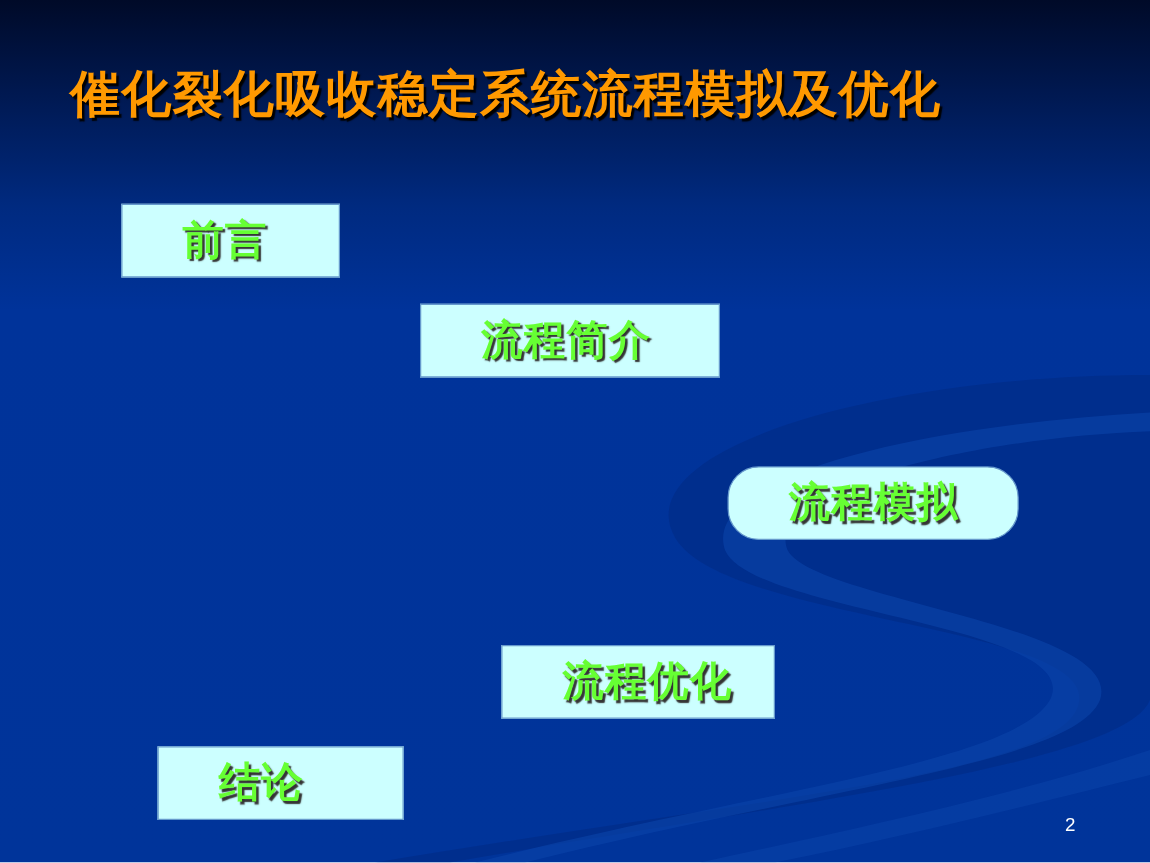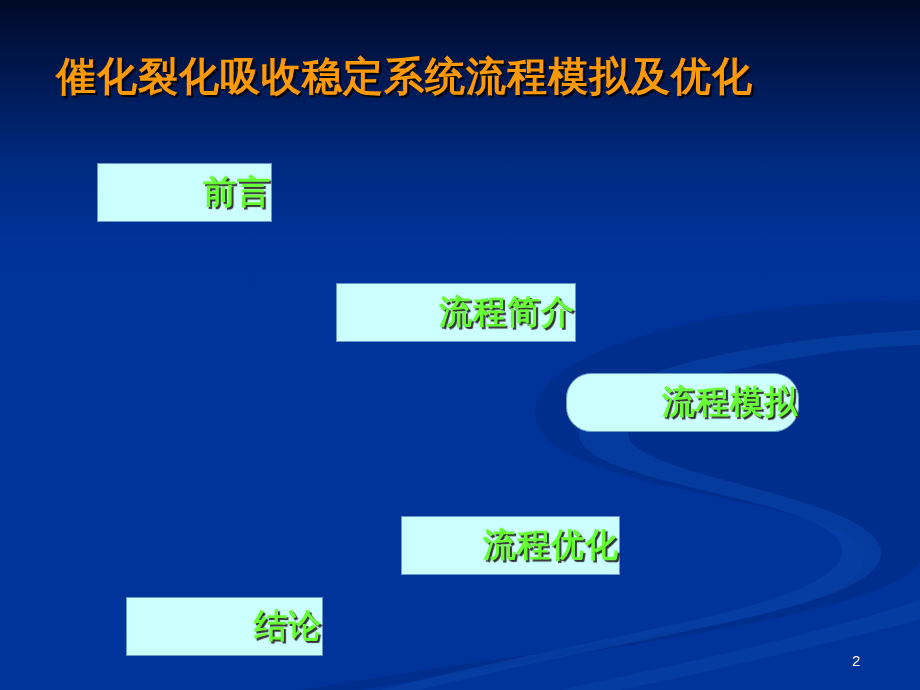--- a/index.html
+++ b/index.html
@@ -11,22 +11,22 @@
   }
   .swoosh { position: absolute; left: 0; top: 0; width: 920px; height: 690px; pointer-events: none; }
   .title {
     position: absolute; left: 56px; top: 52px; margin: 0;
     font-size: 40px; font-weight: bold; color: #ff9900; letter-spacing: 1px;
     text-shadow: 2px 2px 1px #000;
     white-space: nowrap; line-height: 48px;
   }
   .box {
     position: absolute; background: #ccffff; border: 1px solid #6699cc;
-    display: flex; align-items: center; justify-content: flex-end;
-    box-sizing: border-box; cursor: pointer;
+    display: flex; align-items: center; justify-content: flex-start;
+    box-sizing: border-box; cursor: pointer; padding-left: 48px;
   }
   .box span {
     font-size: 33px; font-weight: bold; color: #66ff33;
     text-shadow: 2px 2px 1px #333;
     white-space: nowrap; letter-spacing: 1px;
   }
   .page-num {
     position: absolute; left: 852px; top: 652px; font-size: 15px; color: #ffffff;
     font-family: "Liberation Sans", sans-serif;
   }
@@ -40,25 +40,25 @@
     <path d="M920 330 C 740 340, 560 380, 580 440 C 600 490, 870 500, 840 560 C 810 610, 620 630, 380 690 L 420 690 C 660 630, 860 610, 880 560 C 900 500, 650 480, 630 440 C 610 390, 780 350, 920 345 Z" fill="#0a44aa" opacity="0.6"></path>
     <path d="M920 600 C 800 640, 650 670, 560 690 L 620 690 C 720 670, 840 640, 920 620 Z" fill="#0a44aa" opacity="0.5"></path>
   </svg>
 
   <h1 class="title">催化裂化吸收稳定系统流程模拟及优化</h1>
 
   <div class="box" style="left:97px; top:163px; width:175px; height:59px;">
     <span>前言</span>
   </div>
 
-  <div class="box" style="left:336px; top:243px; width:240px; height:59px;margin-top:40px;">
+  <div class="box" style="left:336px; top:243px; width:240px; height:59px;">
     <span>流程简介</span>
   </div>
 
-  <div class="box" style="left:566px; top:373px; width:233px; height:59px;border-radius:25px;">
+  <div class="box" style="left:582px; top:373px; width:233px; height:59px;border-radius:25px;">
     <span>流程模拟</span>
   </div>
 
   <div class="box" style="left:401px; top:516px; width:219px; height:59px;">
     <span>流程优化</span>
   </div>
 
   <div class="box" style="left:126px; top:583px; width:197px; height:59px;margin-top:14px;">
     <span>结论</span>
   </div>

